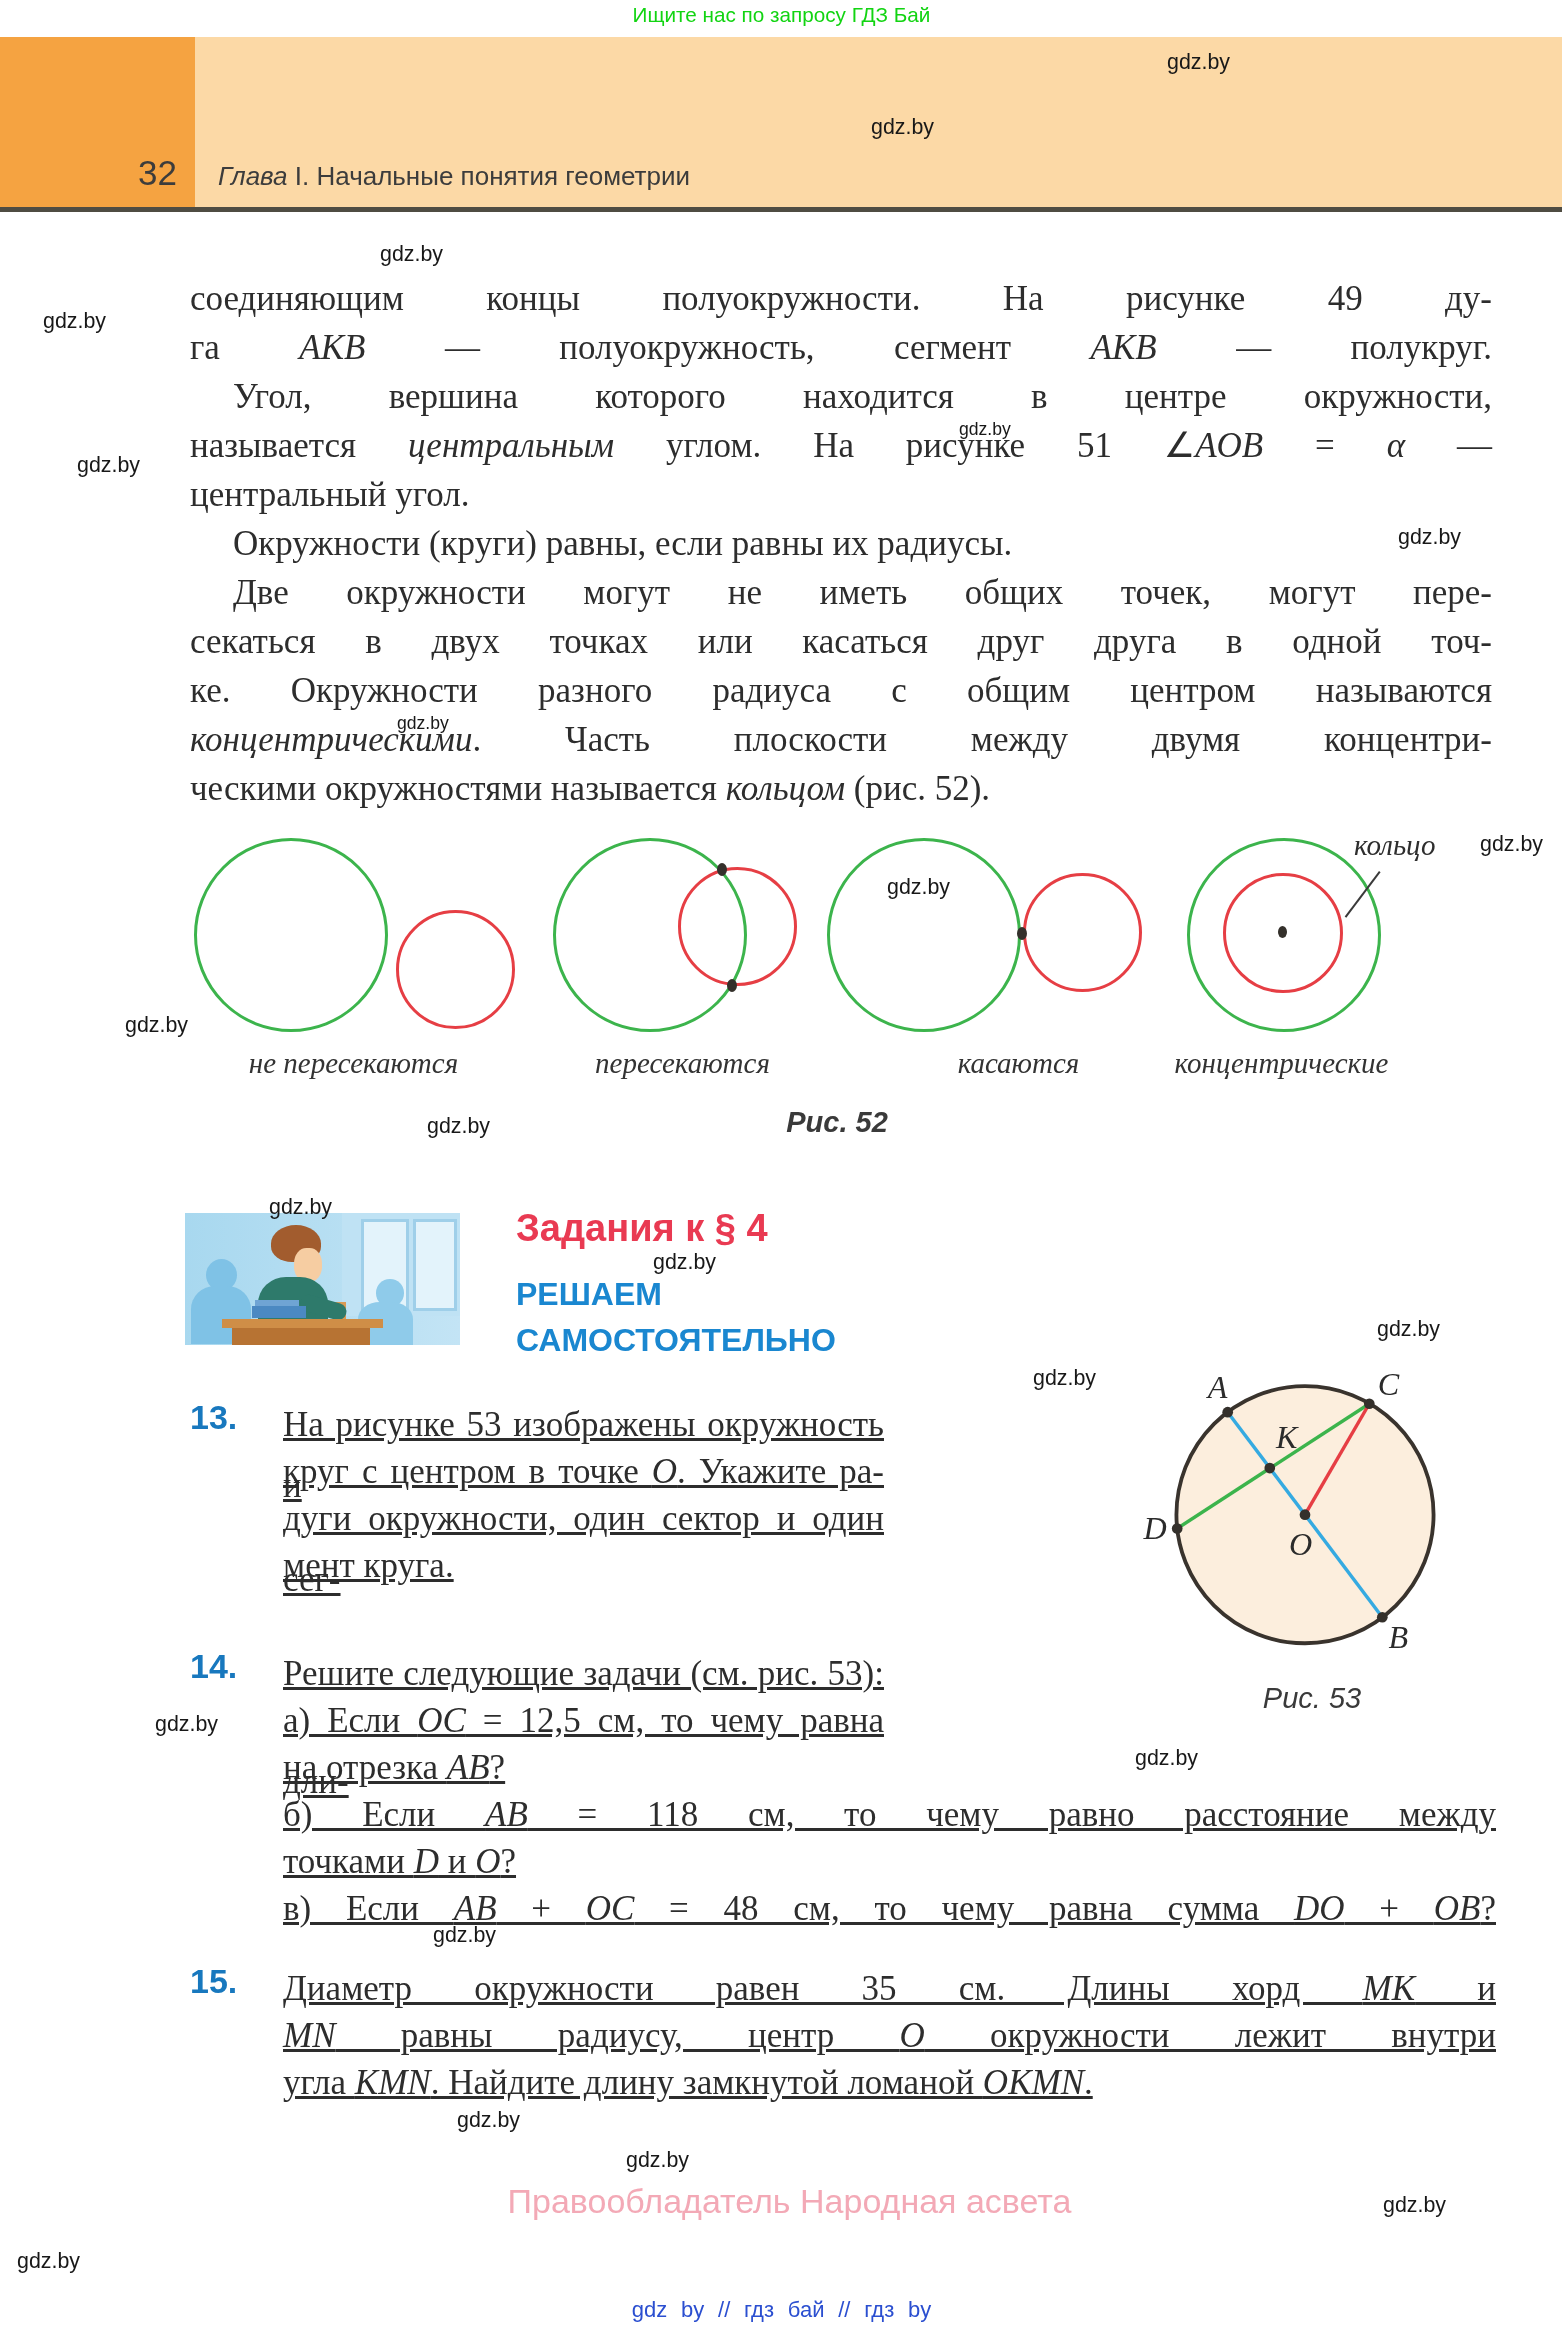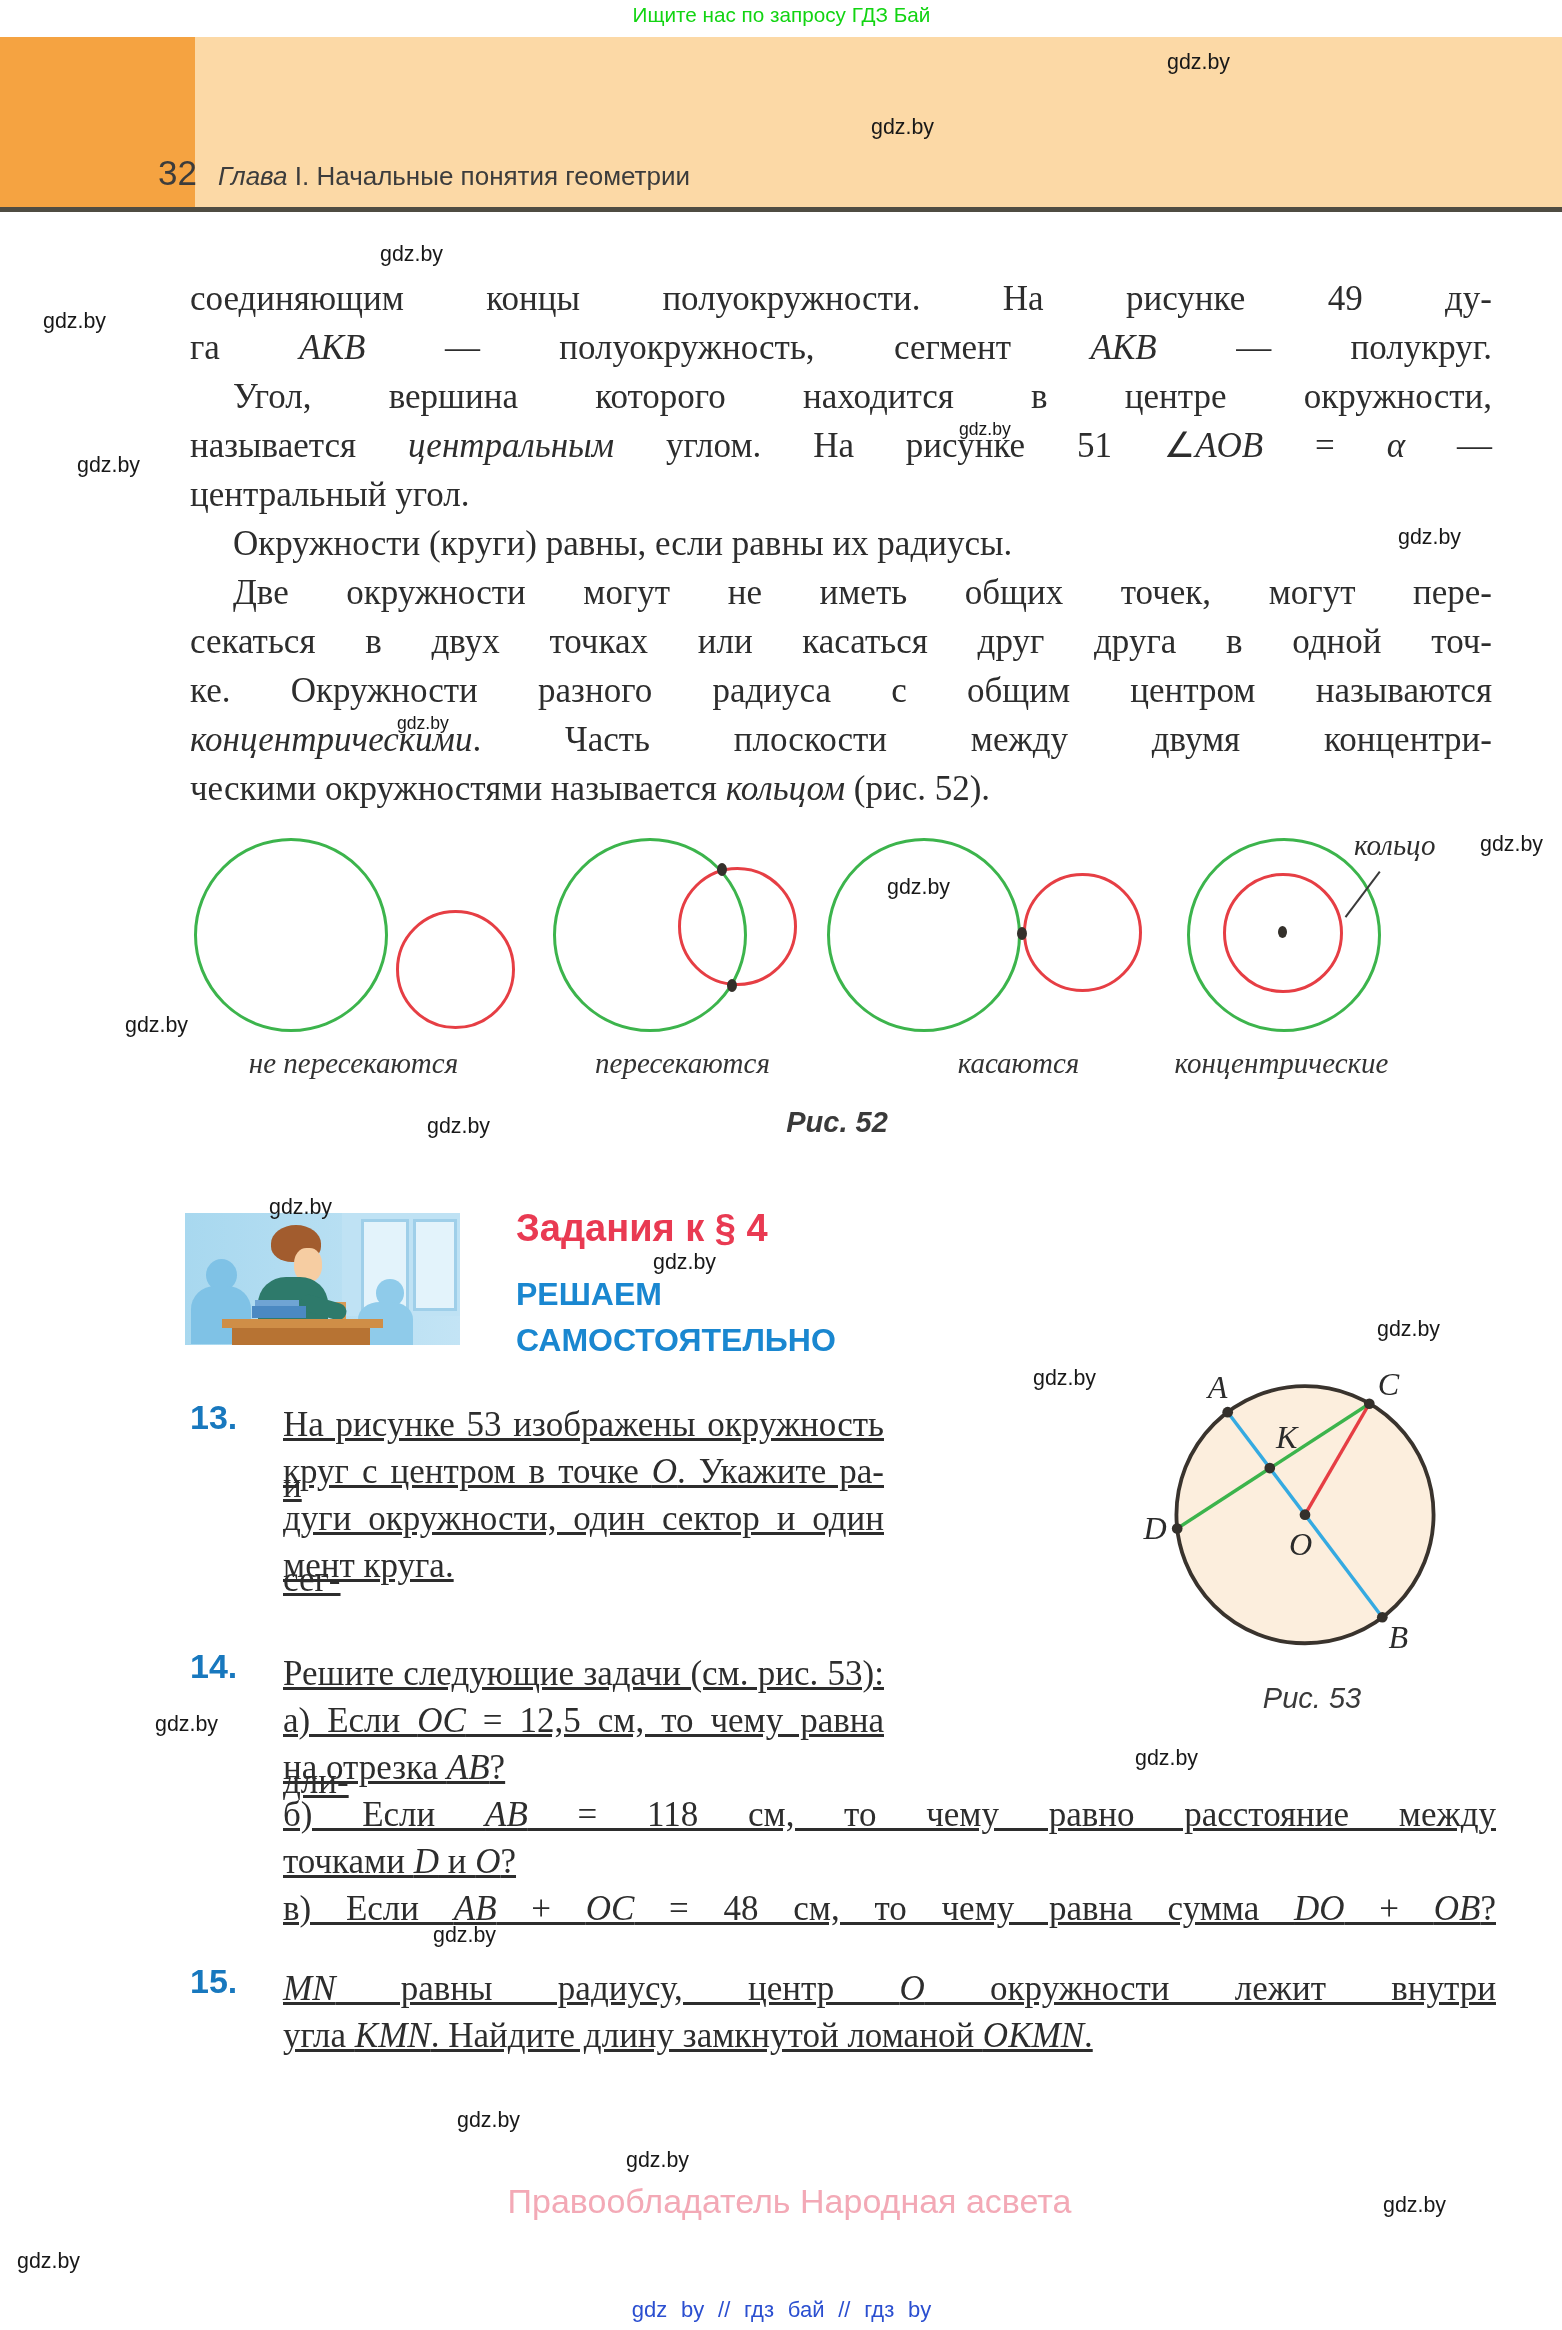--- a/index.html
+++ b/index.html
@@ -11,21 +11,21 @@
   .top-banner{left:0;top:3.1px;width:100%;text-align:center;
               font:20.7px "Liberation Sans",sans-serif;color:var(--top_green);}
   .bottom-links{left:0;top:2297px;width:100%;text-align:center;word-spacing:7.7px;
               font:22px "Liberation Sans",sans-serif;color:var(--link_blue);}
 
   
   .band{left:0;top:37px;width:1563px;height:170px;background:var(--band_light);}
   .band-block{left:0;top:37px;width:195px;height:170px;background:var(--band_dark);}
   .band-rule{left:0;top:207px;width:1563px;height:4.6px;background:var(--band_rule);}
   .page-number{left:0;top:153px;width:177px;text-align:right;
-               font:35px "Liberation Sans",sans-serif;color:#3c3c3c;margin-left:20px;}
+               font:35px "Liberation Sans",sans-serif;color:#3c3c3c;}
   .chapter-title{left:218px;top:161px;font:26px "Liberation Sans",sans-serif;color:#3c3c3c;}
 
   
   .body-text{left:190px;top:274px;width:1302px;}
   .bline{height:49px;line-height:49px;font-size:35px;color:var(--text);}
   .pline{height:47px;line-height:61px;font-size:35px;color:var(--text);text-decoration:underline;}
   .j{text-align:justify;text-align-last:justify;}
   .ind{padding-left:43px;}
   .it,.runs .it{font-style:italic;}
 
@@ -169,20 +169,21 @@
     <div class="pline j w-narrow"><span>Решите следующие задачи (см. рис. 53):</span></div>
     <div class="pline j w-narrow"><span>а) Если </span><span class="it">ОС</span><span> = 12,5 см, то чему равна дли-</span></div>
     <div class="pline"><span>на отрезка </span><span class="it">AB</span><span>?</span></div>
     <div class="pline j"><span>б) Если </span><span class="it">AB</span><span> = 118 см, то чему равно расстояние между</span></div>
     <div class="pline"><span>точками </span><span class="it">D</span><span> и </span><span class="it">O</span><span>?</span></div>
     <div class="pline j"><span>в) Если </span><span class="it">AB</span><span> + </span><span class="it">OC</span><span> = 48 см, то чему равна сумма </span><span class="it">DO</span><span> + </span><span class="it">OB</span><span>?</span></div>
   </div>
 
   <div class="pnum" style="left:190px;top:1958px;">15.</div>
   <div class="prob" style="left:283px;top:1958px;">
+    <div class="pline j"><span>Диаметр окружности равен 35 см. Длины хорд </span><span class="it">MK</span><span> и</span></div>
     <div class="pline j"><span class="it">MN</span><span> равны радиусу, центр </span><span class="it">О</span><span> окружности лежит внутри</span></div>
     <div class="pline"><span>угла </span><span class="it">KMN</span><span>. Найдите длину замкнутой ломаной </span><span class="it">OKMN</span><span>.</span></div>
   </div>
 
   <div class="abs footer">Правообладатель Народная асвета</div>
   <div class="abs bottom-links">gdz by // гдз бай // гдз by</div>
 
   <span class="wm" style="left:1167px;top:50px;">gdz.by</span>
   <span class="wm" style="left:871px;top:115px;">gdz.by</span>
   <span class="wm" style="left:380px;top:242px;">gdz.by</span>

